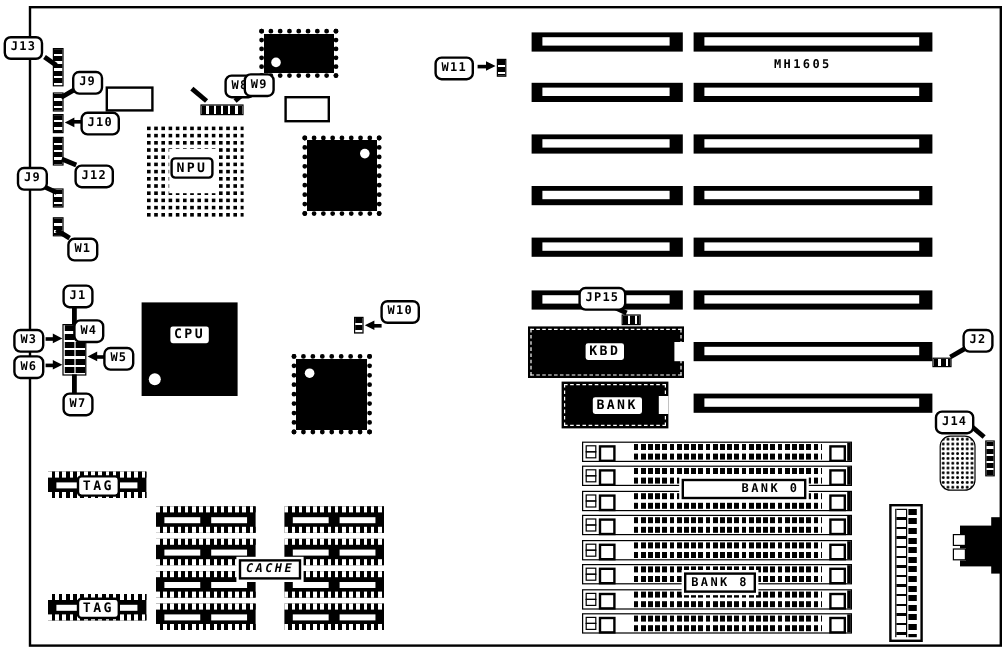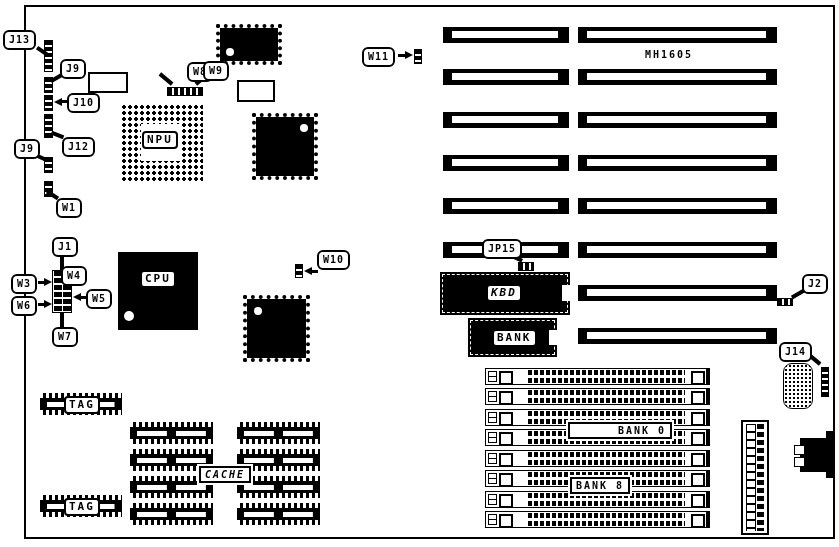--- a/index.html
+++ b/index.html
@@ -175,21 +175,21 @@
   <div class="vh" style="left:414px;top:49px;width:8px;height:15px;"></div>
   <div class="vh" style="left:295px;top:264px;width:8px;height:14px;"></div>
   <div class="hh" style="left:518px;top:262px;width:16px;height:9px;"></div>
   <div class="hh" style="left:777px;top:298px;width:16px;height:8px;"></div>
   <div class="vh" style="left:821px;top:367px;width:8px;height:30px;"></div>
 
   <div class="bchip" style="left:440px;top:272px;width:130px;height:43px;">
     <div class="dash"></div>
     <div class="notch"></div>
   </div>
-  <div class="chipLabel" style="left:486px;top:284px;font-style:italic;">KBD</div>
+  <div class="chipLabel" style="left:486px;top:284px;">KBD</div>
 
   <div class="bchip" style="left:468px;top:318px;width:89px;height:39px;">
     <div class="dash"></div>
     <div class="notch"></div>
   </div>
   <div class="chipLabel" style="left:492px;top:329px;">BANK</div>
 
   <div class="dip" style="left:40px;top:393px;width:82px;height:22px;"></div>
   <div class="chipLabel" style="left:64px;top:396px;">TAG</div>
 
@@ -264,21 +264,21 @@
     </div>
   <div class="simm" style="left:485px;top:511px;width:225px;height:17px;">
       <div class="st"></div>
       <div class="e1"></div>
       <div class="e2"></div>
       <div class="e3"></div>
       <div class="e4"></div>
       <div class="e5"></div>
     </div>
 
-  <div class="sqLabel" style="left:568px;top:422px;padding-left:48px;">BANK 0</div>
+  <div class="sqLabel" style="left:568px;top:399px;padding-left:48px;">BANK 0</div>
   <div class="sqLabel" style="left:570px;top:477px;">BANK 8</div>
 
   <div class="pwr" style="left:741px;top:420px;width:28px;height:115px;">
     <div class="ca"></div>
     <div class="cb"></div>
   </div>
 
   <div class="din" style="left:783px;top:363px;width:30px;height:46px;"></div>
 
   <div class="blk" style="left:800px;top:438px;width:27px;height:34px;"></div>

